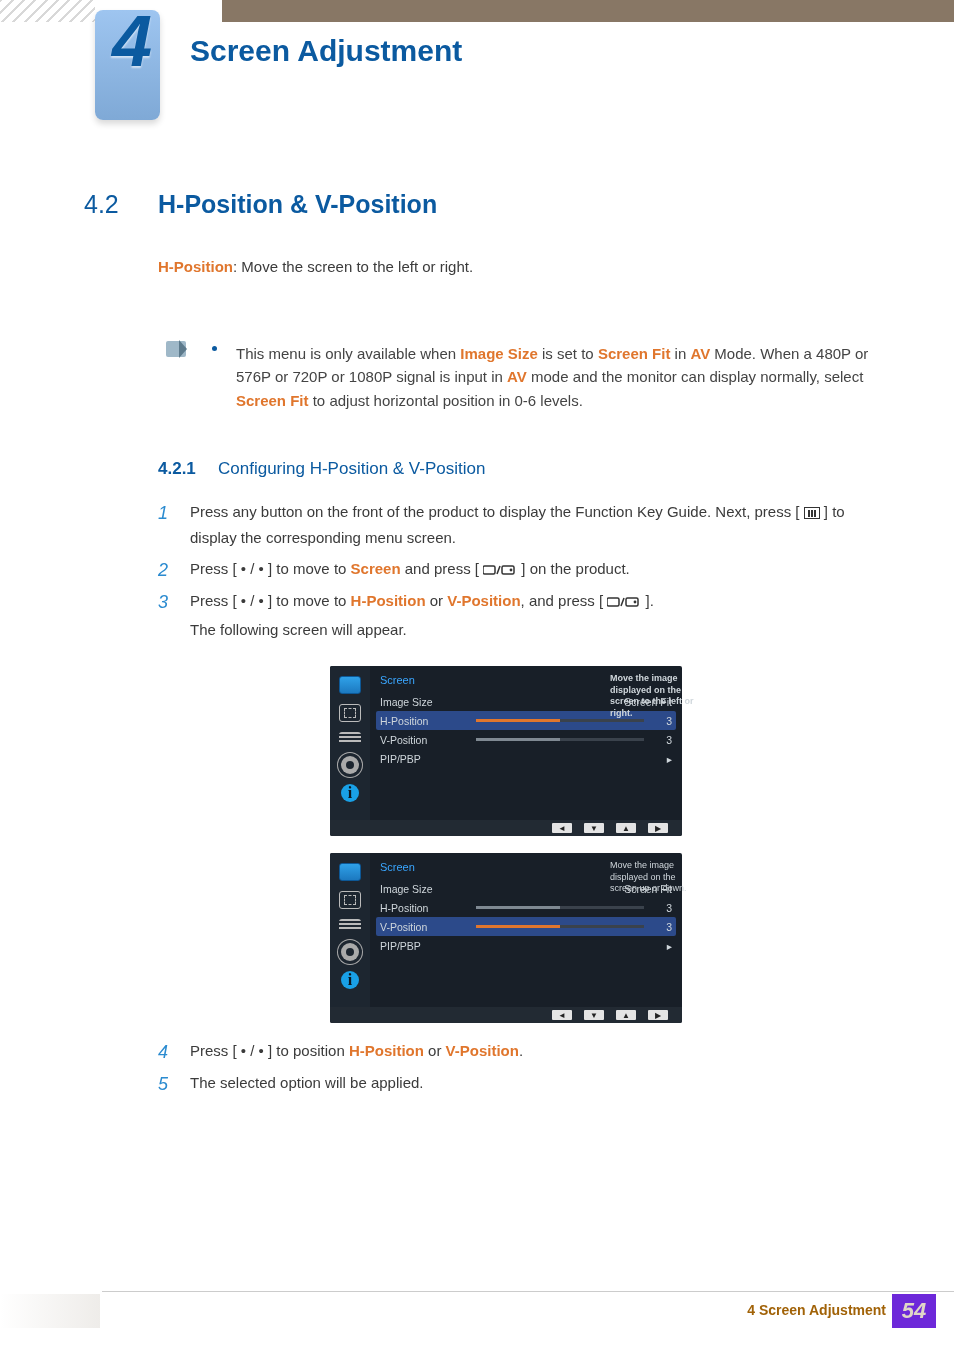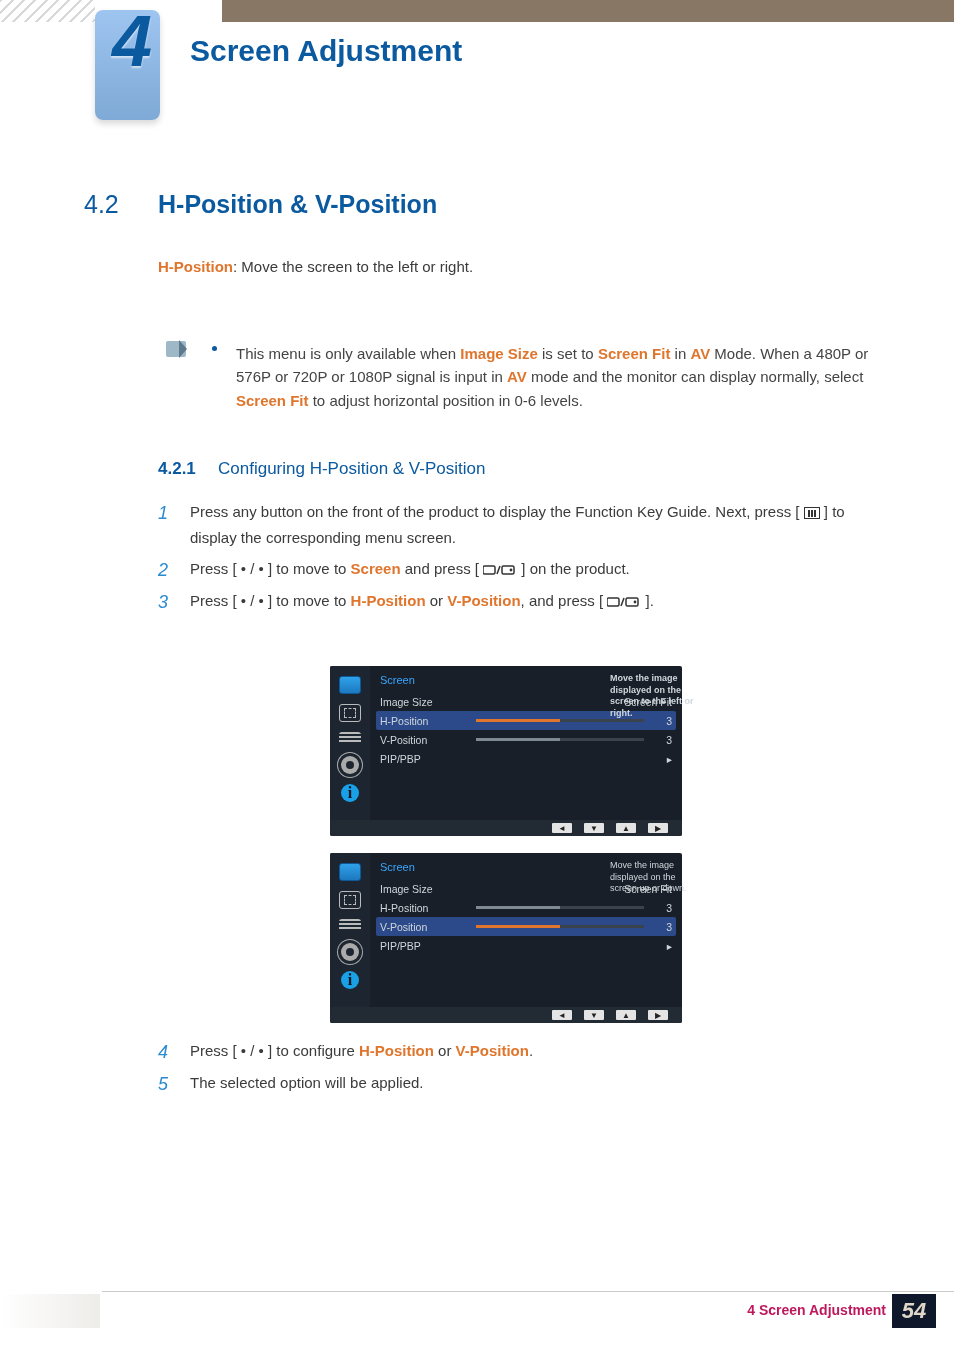--- a/index.html
+++ b/index.html
@@ -74,22 +74,22 @@
   .slider.sel .fill { background: #e0762d; }
   .val { width: 60px; text-align: right; }
   .arrow-val { text-align: right; width: 60px; }
   .osd-foot { height: 16px; background: #222a33; display:flex; justify-content:flex-end; gap:12px; padding-right:14px; align-items:center;}
   .fb { width: 20px; height: 10px; background: #e4e4e4; border-radius:1px; display:flex;align-items:center;justify-content:center; font-size:8px; color:#222;}
 
   .osd-hint { position: absolute; width: 86px; font-size: 9px; line-height: 1.3; color: #cfd6db; }
 
   
   .footer-line { position: absolute; left: 102px; right: 0; height: 1px; background: #ccc; bottom: 58px; }
-  .footer-label { position: absolute; right: 68px; bottom: 32px; font-size: 14px; color: #be185d; font-weight: 600; }
-  .footer-page  { position: absolute; right: 18px; bottom: 22px; width: 44px; height: 34px; background: #0f172a; color: #e0d6c7;
+  .footer-label { position: absolute; right: 68px; bottom: 32px; font-size: 14px; color: #a16207; font-weight: 600; }
+  .footer-page  { position: absolute; right: 18px; bottom: 22px; width: 44px; height: 34px; background: #6d28d9; color: #e0d6c7;
                   display:flex;align-items:center;justify-content:center;font-size: 22px; font-weight:700; font-style:italic;}
   .footer-accent{ position: absolute; left: 0; bottom: 22px; width: 100px; height: 34px;
                   background: linear-gradient(90deg, rgba(137,122,101,0) 0%, rgba(137,122,101,.14) 100%); }
 </style>
 </head>
 <body>
 <div class="page">
 
 <div class="top-brown"></div>
 <div class="hatch"></div>
@@ -137,20 +137,21 @@
   <div class="step">
     <span class="step-num">3</span>
     <span>Press [ • / • ] to move to </span><span class="accent">H-Position</span><span> or </span><span class="accent">V-Position</span><span>, and press [</span>
     <svg class="inline-glyph" width="34" height="14" viewBox="0 0 34 14">
           <rect x="0" y="3" width="12" height="8" rx="1.5" fill="none" stroke="#333" stroke-width="1.5"></rect>
           <path d="M14 11 L17 3" stroke="#333" stroke-width="1.5"></path>
           <rect x="19" y="3" width="12" height="8" rx="1.5" fill="none" stroke="#333" stroke-width="1.5"></rect>
           <circle cx="28" cy="7" r="1.4" fill="#333"></circle>
         </svg>
     <span>].</span>
+    <div style="margin-top:4px;">The following screen will appear.</div>
   </div>
 </div>
 
 <div class="osd" style="top: 666px;">
   <div class="osd-body">
     <div class="osd-icons">
       <span class="oicon mi-display"></span>
       <span class="oicon mi-size"></span>
       <span class="oicon mi-lines"></span>
       <span class="oicon mi-gear"></span>
@@ -231,21 +232,21 @@
     <span class="fb">▼</span>
     <span class="fb">▲</span>
     <span class="fb">▶</span>
   </div>
 </div>
 <div class="osd-hint" style="top: 860px; left: 610px;">Move the image displayed on the screen up or down.</div>
 
 <div class="steps" style="top: 1038px;">
   <div class="step">
     <span class="step-num">4</span>
-    <span>Press [ • / • ] to configure </span><span class="accent">H-Position</span><span> or </span><span class="accent">V-Position</span><span>.</span>
+    <span>Press [ • / • ] to position </span><span class="accent">H-Position</span><span> or </span><span class="accent">V-Position</span><span>.</span>
   </div>
   <div class="step">
     <span class="step-num">5</span>
     <span>The selected option will be applied.</span>
   </div>
 </div>
 
 <div class="footer-line"></div>
 <div class="footer-accent"></div>
 <div class="footer-label">4 Screen Adjustment</div>

